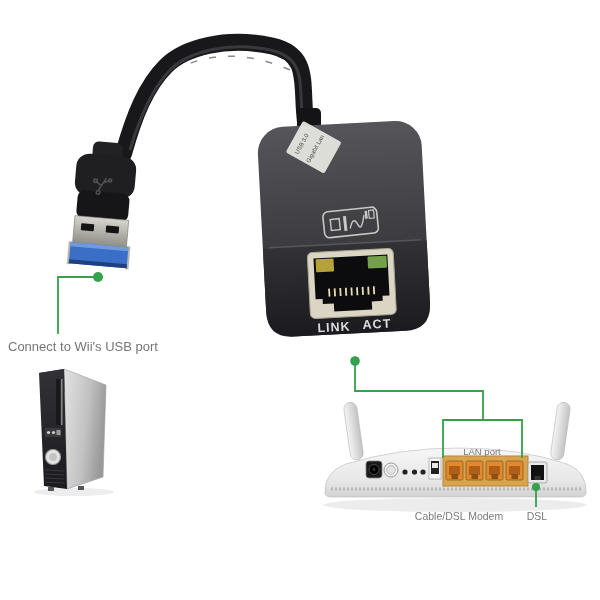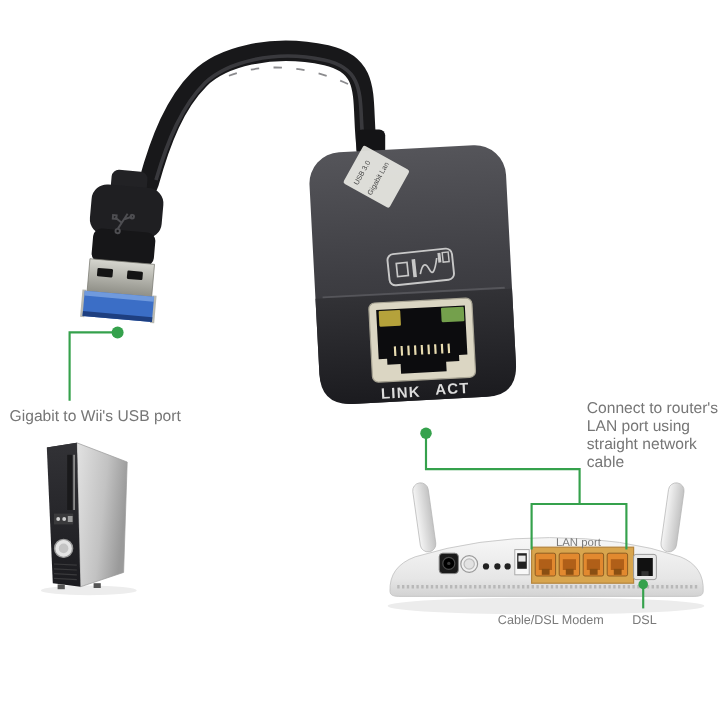--- a/index.html
+++ b/index.html
@@ -200,21 +200,20 @@
         <line x1="359.6" y1="288" x2="359.6" y2="296"></line>
             <line x1="365.2" y1="288" x2="365.2" y2="296"></line>
         <line x1="370.8" y1="288" x2="370.8" y2="296"></line>
       </g>
     </g>
     <text x="329" y="331" text-anchor="middle" font-size="12.5" font-weight="bold" letter-spacing="1" fill="#dcdcdc" font-family="Liberation Sans, sans-serif">LINK</text>
     <text x="372" y="330" text-anchor="middle" font-size="12.5" font-weight="bold" letter-spacing="1" fill="#dcdcdc" font-family="Liberation Sans, sans-serif">ACT</text>
   </g>
 </svg>
 
-<div id="wii-note" class="annotation-text">Gigabit to Wii's USB port</div>
-<div id="router-note" class="annotation-text">Connect to router's LAN port using straight network cable</div>
+<div id="wii-note" class="annotation-text">Connect to Wii's USB port</div>
 
 <svg class="scene" width="600" height="600" viewBox="0 0 600 600" style="pointer-events:none">
   <text x="459" y="520" text-anchor="middle" font-size="10.5" class="svg-label">Cable/DSL Modem</text>
   <text x="537" y="520" text-anchor="middle" font-size="10.5" class="svg-label">DSL</text>
 </svg>
 
 </div>
 
 </body></html>

